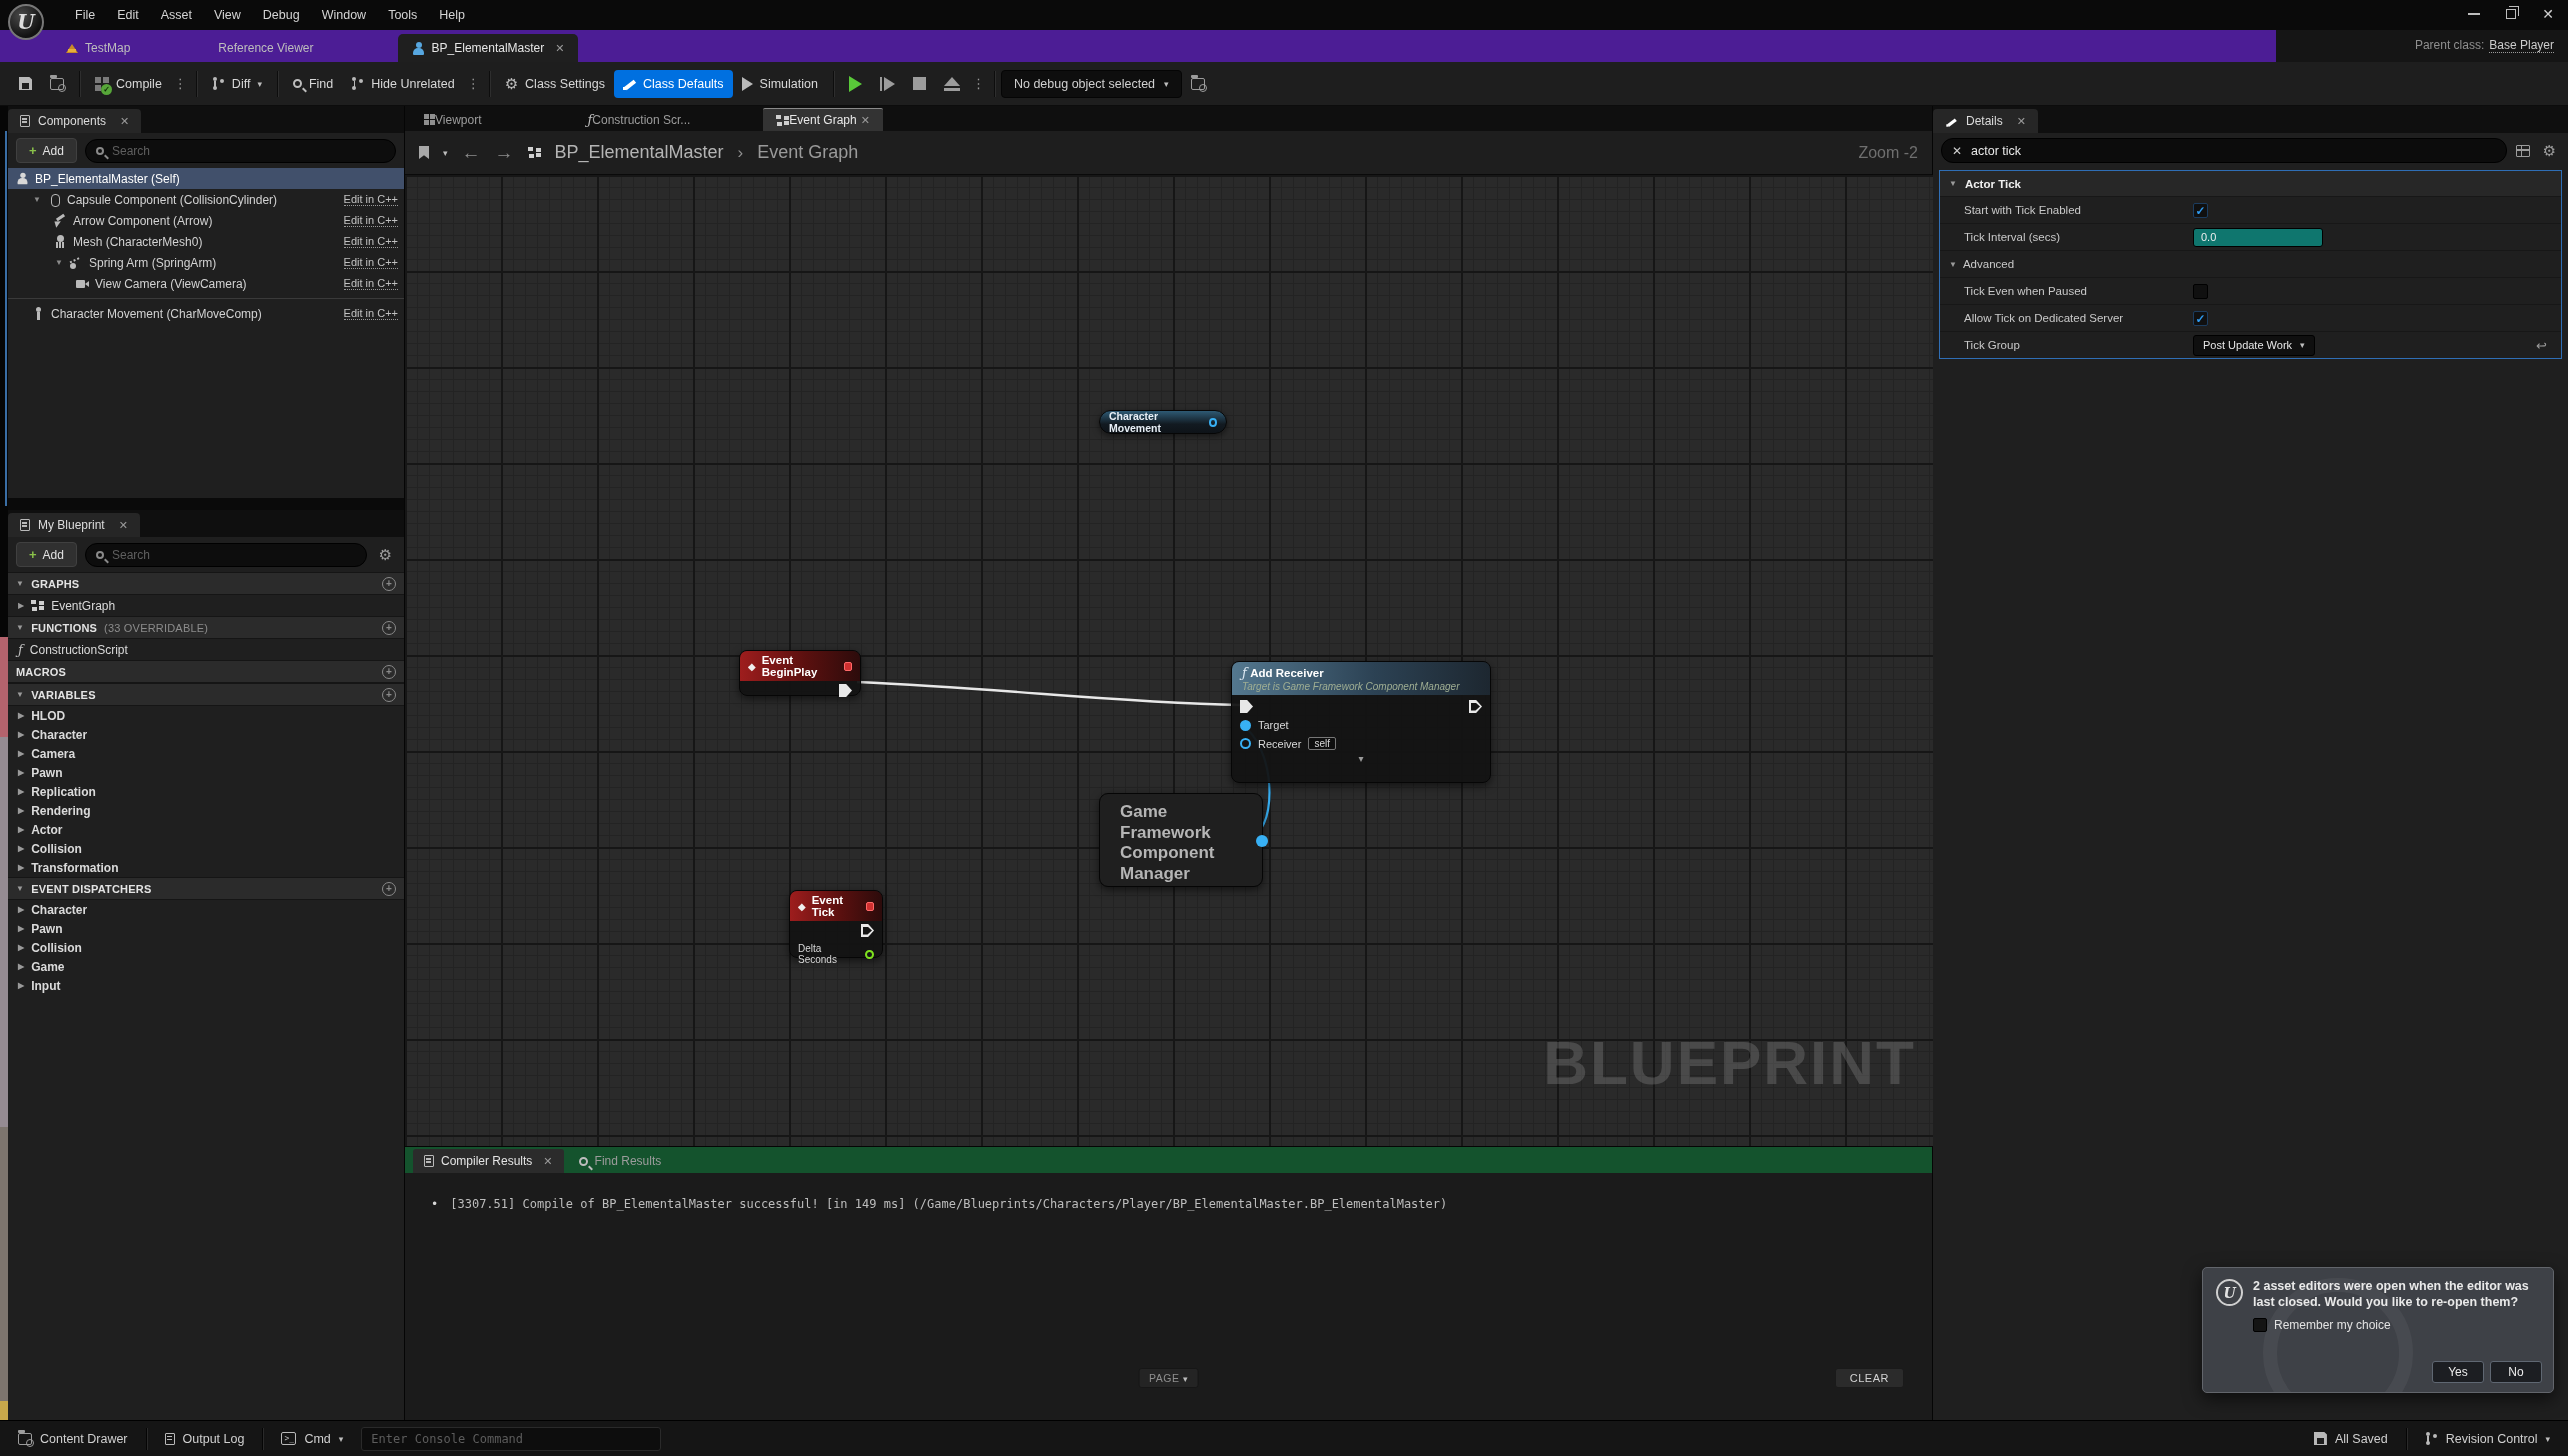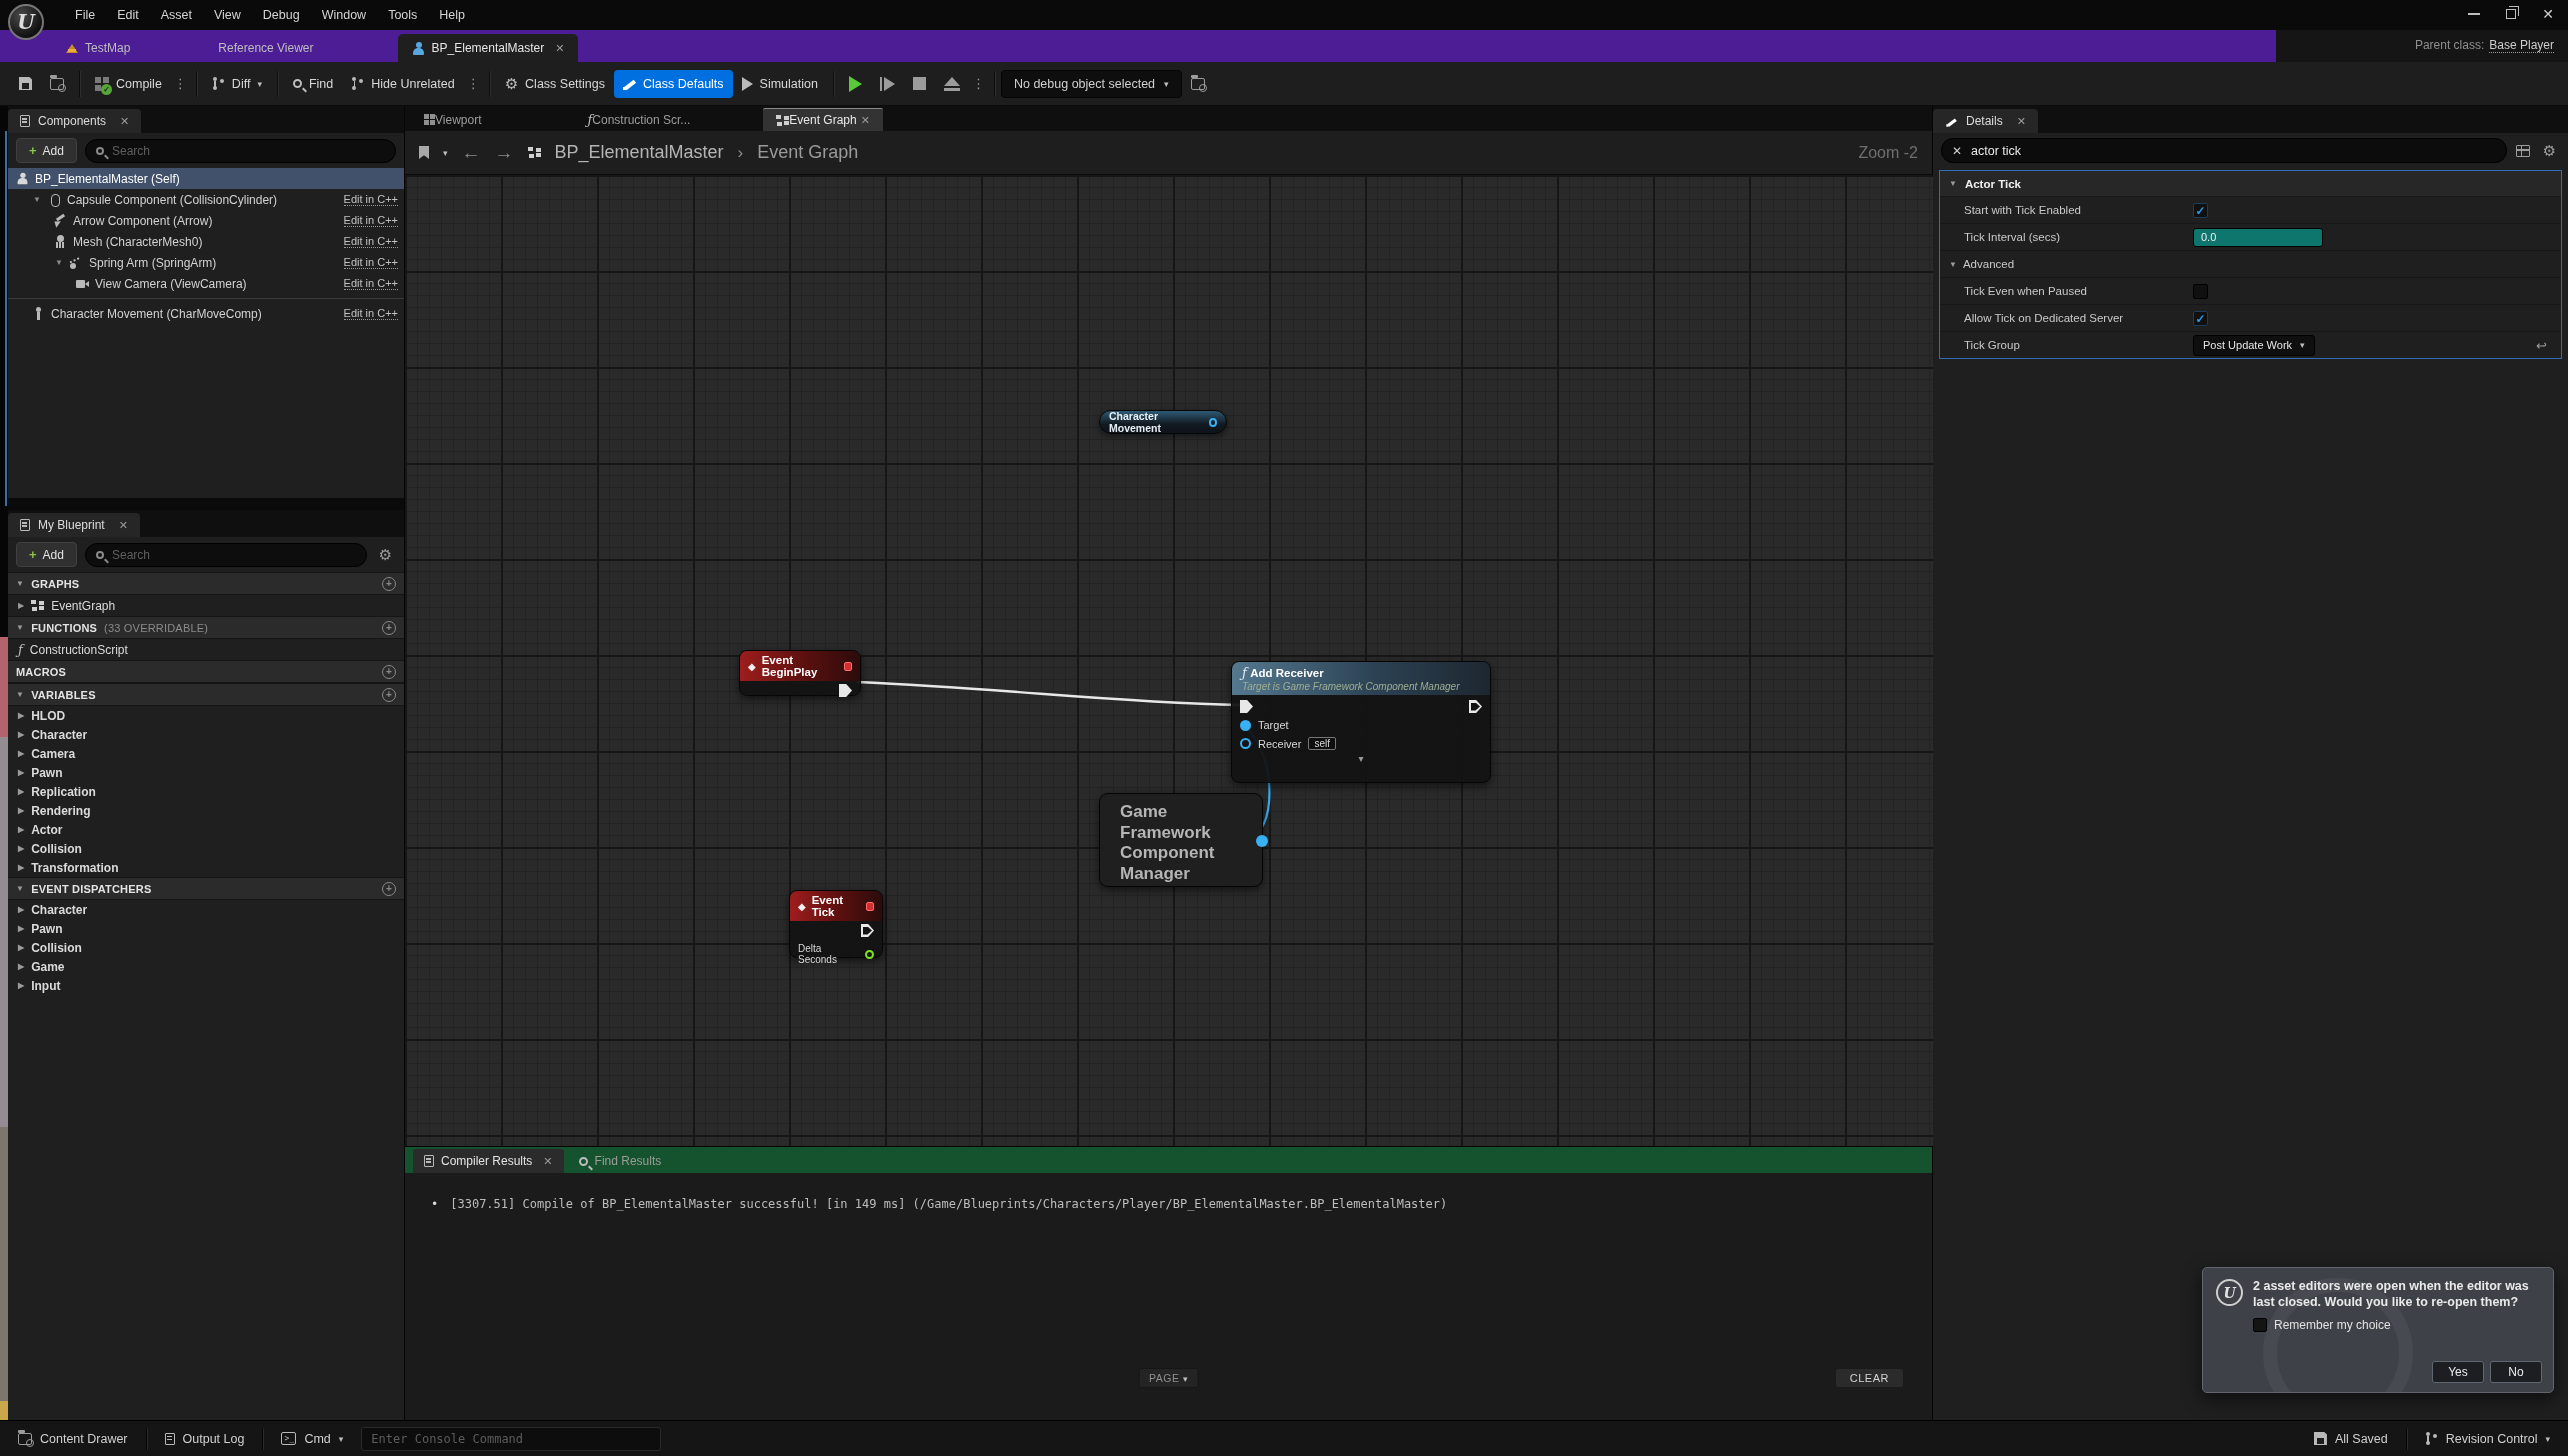--- a/index.html
+++ b/index.html
@@ -614,20 +614,21 @@
         </div>
         <div class="prow">
             <span class="pin-exec hollow right"></span>
           </div>
         <div class="prow" style="font-size:10px;">
             <span class="right">Delta Seconds</span>
             <span class="pin-dot green" style="width:9px;height:9px;"></span>
           </div>
       </div>
 
+      <div class="watermark">BLUEPRINT</div>
     </div>
 
     <div class="compiler">
       <div class="comp-tabs">
         <div class="ctab sel">
           <span class="doc-ic"></span>
           <span>Compiler Results</span>
           <span class="tab-close">✕</span>
         </div>
         <div class="ctab">

